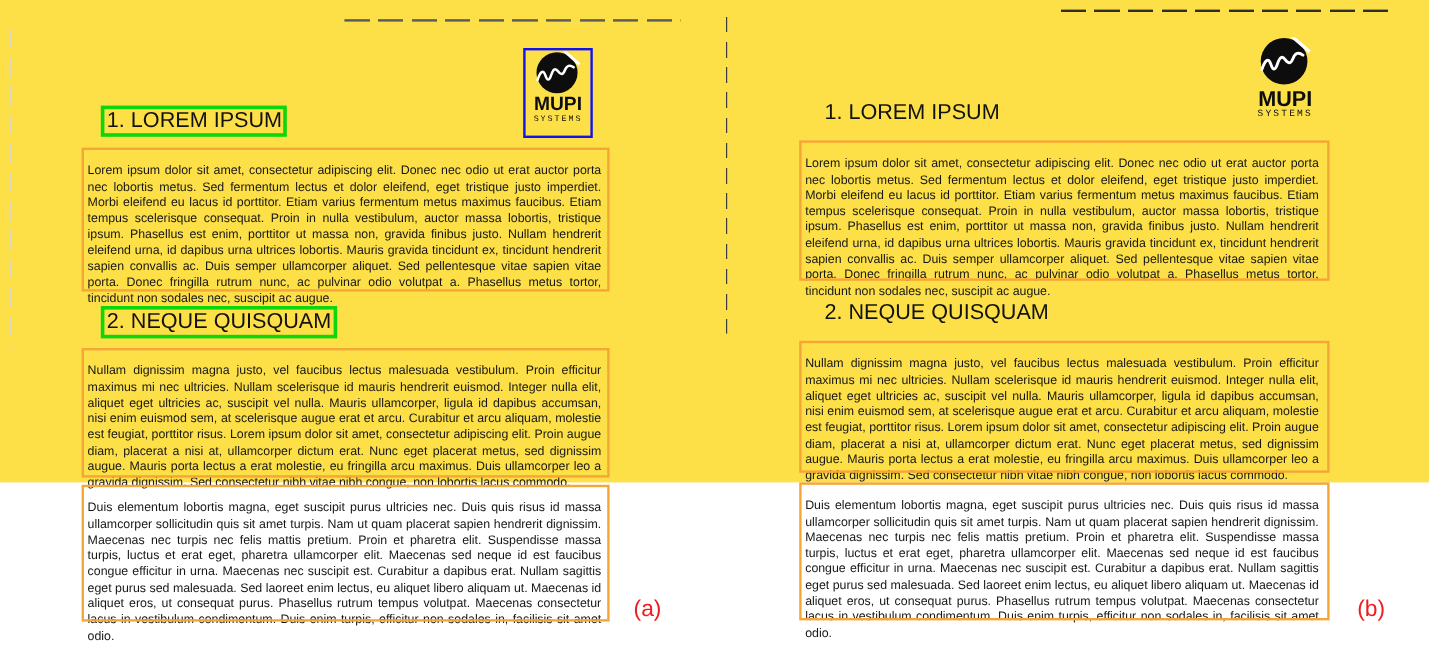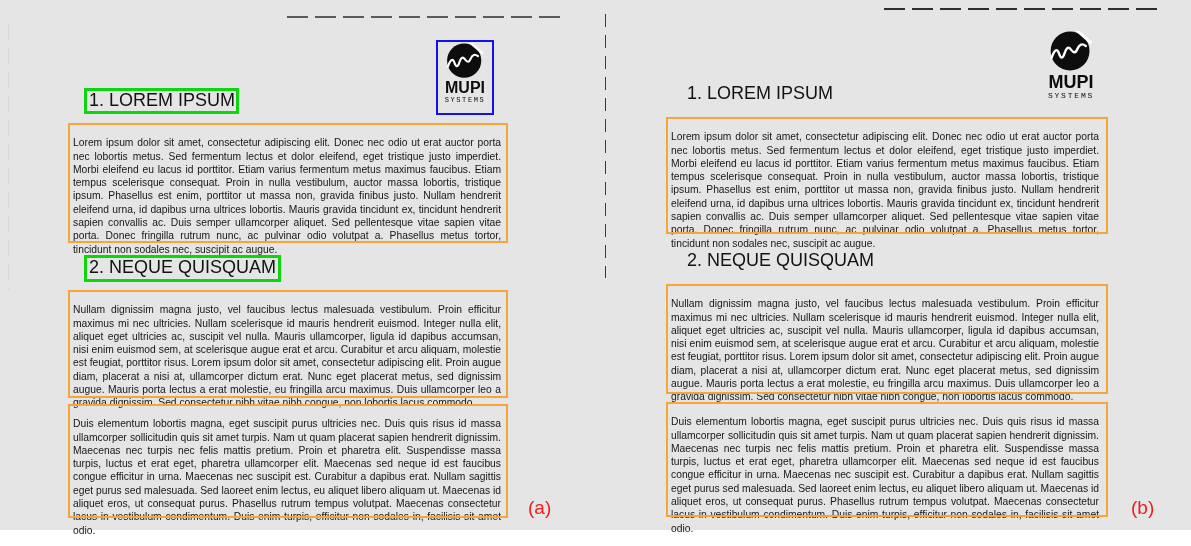--- a/index.html
+++ b/index.html
@@ -1,17 +1,17 @@
 <!DOCTYPE html>
 <html><head>
 <meta charset="utf-8">
 <style>
   html,body{margin:0;padding:0;background:#ffffff;}
   body{width:1191px;height:546px;overflow:hidden;font-family:"Liberation Sans","DejaVu Sans",sans-serif;}
-  .canvas{position:relative;width:1191px;height:530px;background:#e5e5e5;}
+  .canvas{position:relative;width:1191px;height:402px;background:#fde047;}
   .page{position:absolute;top:0;height:546px;}
   .page-a{left:0;width:596px;}
   .page-b{left:598px;width:593px;}
 
   
   .hdash{position:absolute;height:2px;}
   .vdash{position:absolute;width:1px;}
   .a-hline{left:287px;top:16px;width:280px;background:repeating-linear-gradient(90deg,#5a5a5a 0 21px,transparent 21px 28px);}
   .b-hline{left:286px;top:8px;width:279px;background:repeating-linear-gradient(90deg,#2e2e2e 0 21px,transparent 21px 28px);}
   .a-vline{left:8px;top:24px;height:266px;background:repeating-linear-gradient(180deg,#d7d7d7 0 16px,transparent 16px 24px);}

